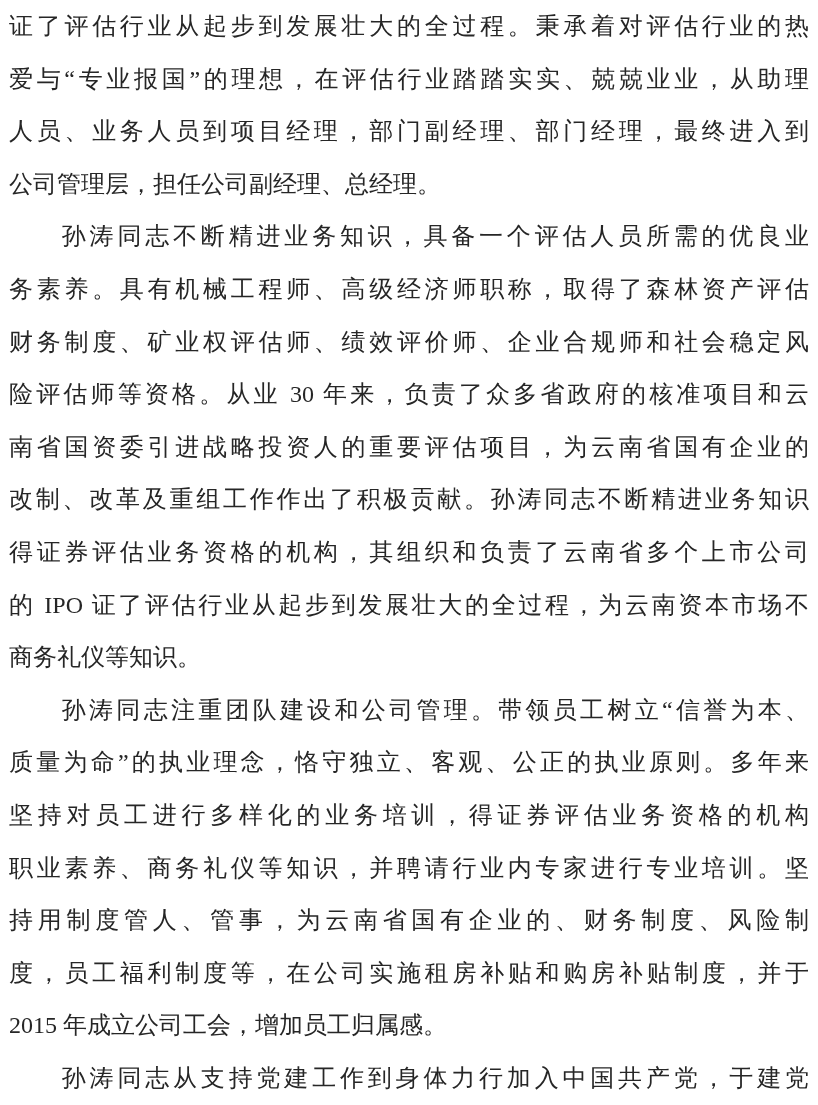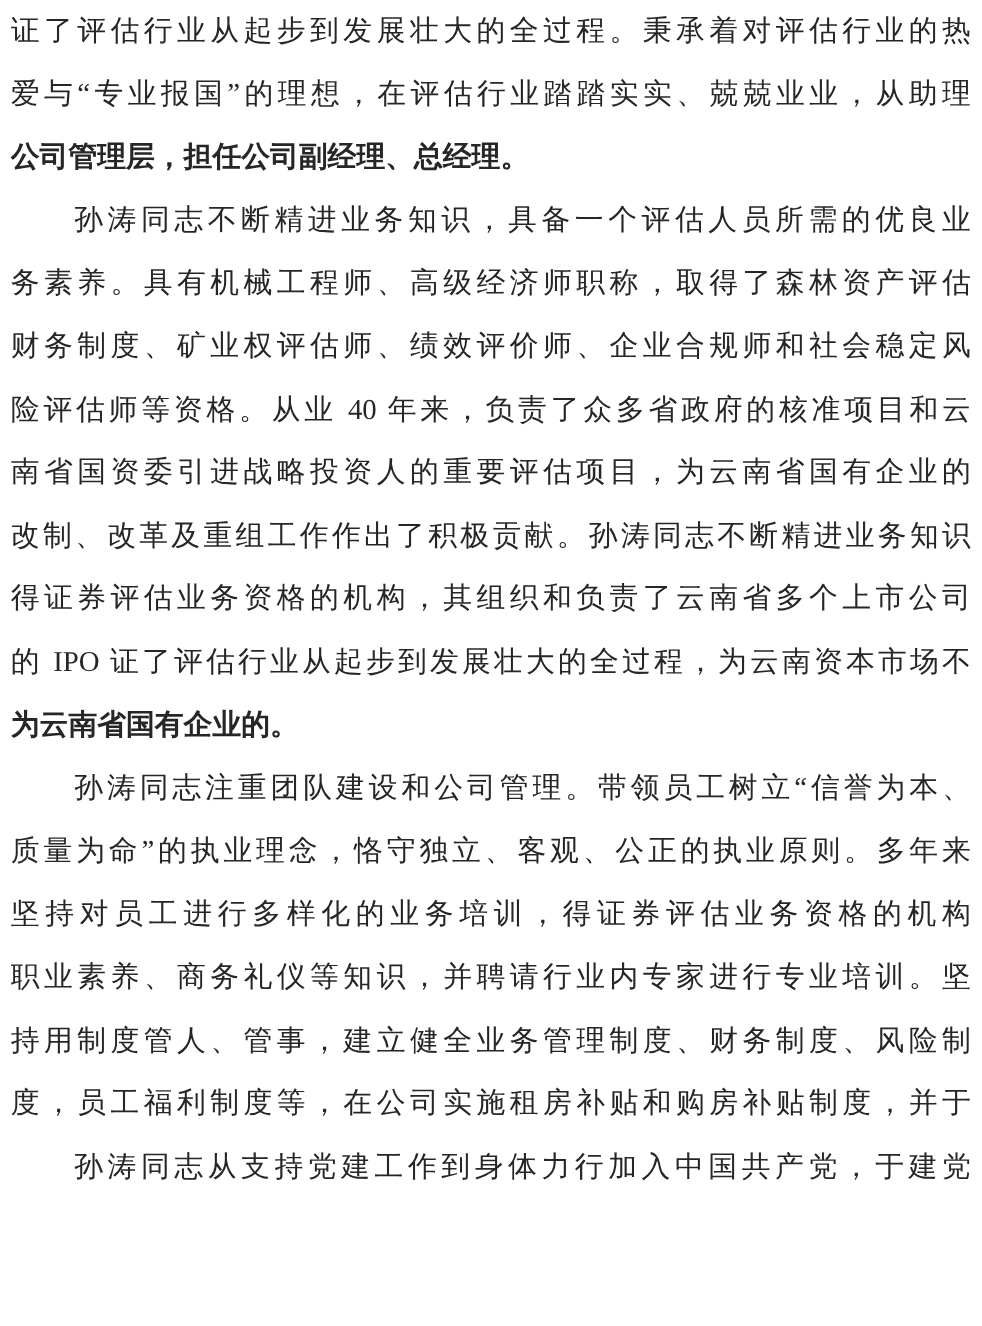--- a/index.html
+++ b/index.html
@@ -26,43 +26,44 @@
     line-height: 52.6px;
     white-space: nowrap;
     overflow: hidden;
     text-align: justify;
     text-align-last: justify;
     text-justify: inter-character;
   }
   
   .line.end {
     text-align-last: left;
-    font-weight: bold;
   }
   
   .line.ind {
     text-indent: 2.2em;
   }
 </style>
 </head>
 <body>
 
 <div class="page">
   <div class="line">证了评估行业从起步到发展壮大的全过程。秉承着对评估行业的热</div>
   <div class="line">爱与“专业报国”的理想，在评估行业踏踏实实、兢兢业业，从助理</div>
+  <div class="line">人员、业务人员到项目经理，部门副经理、部门经理，最终进入到</div>
   <div class="line end">公司管理层，担任公司副经理、总经理。</div>
   <div class="line ind">孙涛同志不断精进业务知识，具备一个评估人员所需的优良业</div>
   <div class="line">务素养。具有机械工程师、高级经济师职称，取得了森林资产评估</div>
   <div class="line">财务制度、矿业权评估师、绩效评价师、企业合规师和社会稳定风</div>
-  <div class="line">险评估师等资格。从业 40 年来，负责了众多省政府的核准项目和云</div>
+  <div class="line">险评估师等资格。从业 30 年来，负责了众多省政府的核准项目和云</div>
   <div class="line">南省国资委引进战略投资人的重要评估项目，为云南省国有企业的</div>
   <div class="line">改制、改革及重组工作作出了积极贡献。孙涛同志不断精进业务知识</div>
   <div class="line">得证券评估业务资格的机构，其组织和负责了云南省多个上市公司</div>
   <div class="line">的 IPO 证了评估行业从起步到发展壮大的全过程，为云南资本市场不</div>
-  <div class="line end">为云南省国有企业的。</div>
+  <div class="line end">商务礼仪等知识。</div>
   <div class="line ind">孙涛同志注重团队建设和公司管理。带领员工树立“信誉为本、</div>
   <div class="line">质量为命”的执业理念，恪守独立、客观、公正的执业原则。多年来</div>
   <div class="line">坚持对员工进行多样化的业务培训，得证券评估业务资格的机构</div>
   <div class="line">职业素养、商务礼仪等知识，并聘请行业内专家进行专业培训。坚</div>
-  <div class="line">持用制度管人、管事，建立健全业务管理制度、财务制度、风险制</div>
+  <div class="line">持用制度管人、管事，为云南省国有企业的、财务制度、风险制</div>
   <div class="line">度，员工福利制度等，在公司实施租房补贴和购房补贴制度，并于</div>
+  <div class="line end">2015 年成立公司工会，增加员工归属感。</div>
   <div class="line ind">孙涛同志从支持党建工作到身体力行加入中国共产党，于建党</div>
 </div>
 
 </body></html>

